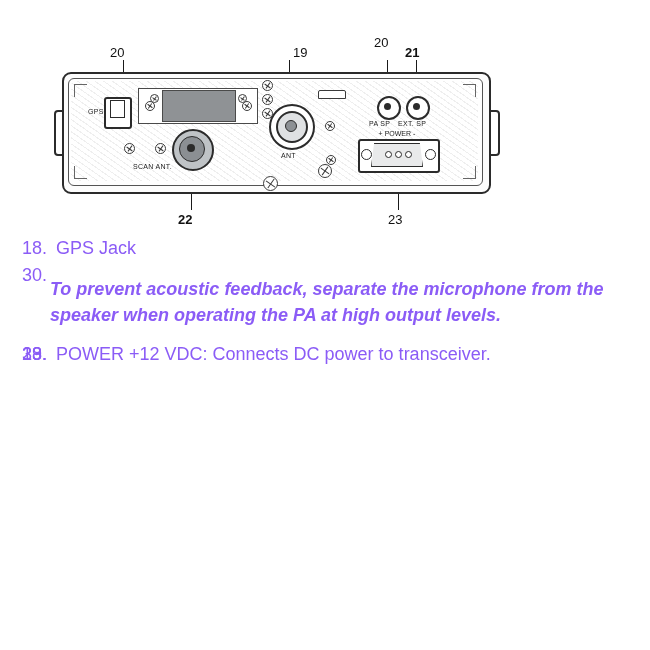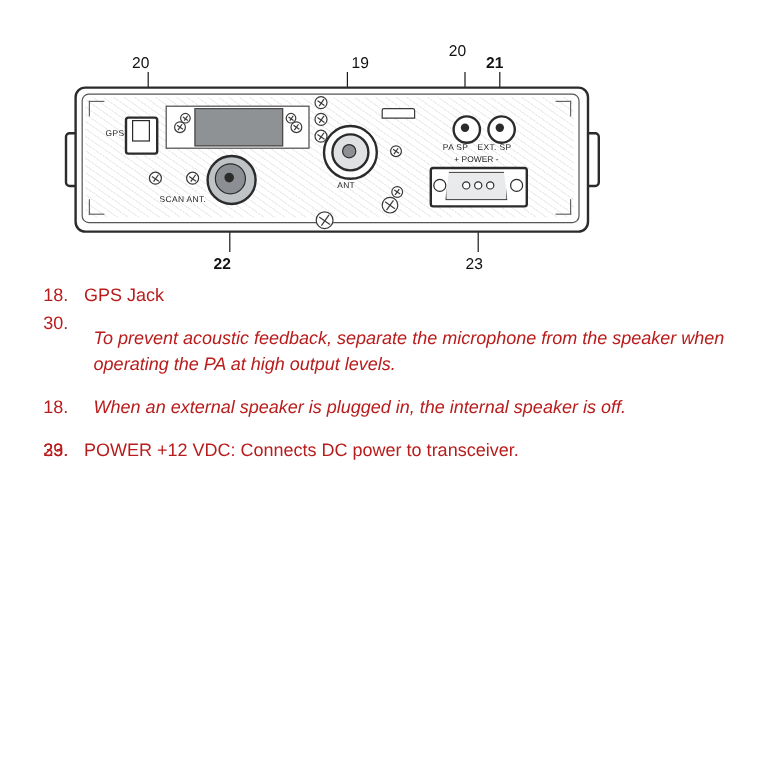--- a/index.html
+++ b/index.html
@@ -302,43 +302,43 @@
     height: 42px;
     border: 2px solid #2b2b2b;
     background: #fff;
   }
   .ear.left  { left: 54px;  top: 110px; border-radius: 4px 0 0 4px; }
   .ear.right { left: 487px; top: 110px; border-radius: 0 4px 4px 0; }
 
   
   #body {
     position: absolute;
-    left: 36px;
+    left: 22px;
     top: 236px;
     width: 600px;
-    font-size: 15px;
+    font-size: 18px;
     line-height: 1.44;
-    color: #b91c1c;
+    color: #8b5cf6;
   }
   .item {
     position: relative;
     padding-left: 34px;
     margin-bottom: 1px;
   }
   .item .num {
     position: absolute;
     left: 0;
     top: 0;
     width: 28px;
     text-align: left;
   }
   .note {
-    font-weight: normal;
+    font-weight: bold;
     font-style: italic;
-    margin: 14px 0 14px 42px;
+    margin: 14px 0 14px 28px;
     line-height: 1.45;
   }
 </style>
 </head>
 <body>
 
 <div id="page">
 
   <div id="figure">
 
@@ -434,21 +434,20 @@
     <div class="item">
       <span class="num">30.</span>
     </div>
 
     <div class="note">To prevent acoustic feedback, separate the microphone from the speaker when operating the PA at high output levels.</div>
 
     <div class="item">
       <span class="num">18.</span>
     </div>
 
-    <div class="note">When an external speaker is plugged in, the internal speaker is off.</div>
 
     <div class="item">
       <span class="num">39.</span>
     </div>
 
     <div class="item">
       <span class="num">23.</span>
       <span>POWER +12 VDC: Connects DC power to transceiver.</span>
     </div>
 

